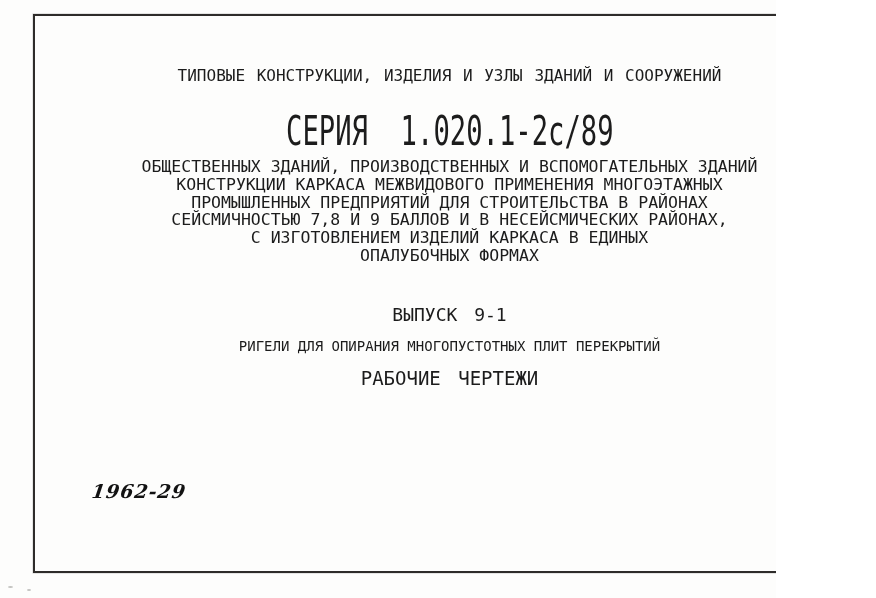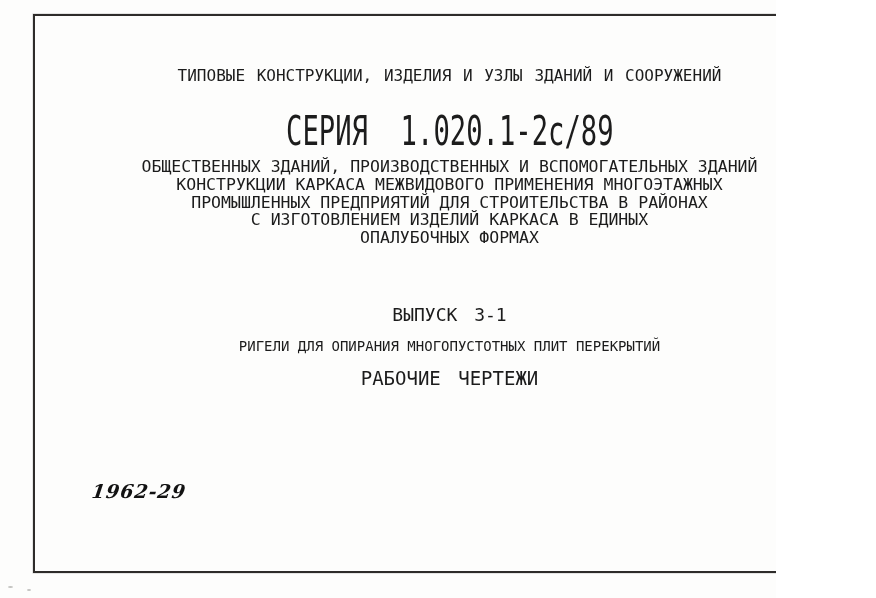--- a/index.html
+++ b/index.html
@@ -126,25 +126,26 @@
     <div class="txt-line header-line">ТИПОВЫЕ КОНСТРУКЦИИ, ИЗДЕЛИЯ И УЗЛЫ ЗДАНИЙ И СООРУЖЕНИЙ</div>
 
     <div class="txt-line series-title">
       <span class="squeeze">СЕРИЯ 1.020.1-2с/89</span>
     </div>
 
     <div class="description">
       <div>ОБЩЕСТВЕННЫХ ЗДАНИЙ, ПРОИЗВОДСТВЕННЫХ И ВСПОМОГАТЕЛЬНЫХ ЗДАНИЙ</div>
       <div>КОНСТРУКЦИИ КАРКАСА МЕЖВИДОВОГО ПРИМЕНЕНИЯ МНОГОЭТАЖНЫХ</div>
       <div>ПРОМЫШЛЕННЫХ ПРЕДПРИЯТИЙ ДЛЯ СТРОИТЕЛЬСТВА В РАЙОНАХ</div>
+      <div>СЕЙСМИЧНОСТЬЮ 7,8 И 9 БАЛЛОВ И В НЕСЕЙСМИЧЕСКИХ РАЙОНАХ,</div>
       <div>С ИЗГОТОВЛЕНИЕМ ИЗДЕЛИЙ КАРКАСА В ЕДИНЫХ</div>
       <div>ОПАЛУБОЧНЫХ ФОРМАХ</div>
     </div>
 
-    <div class="txt-line issue-label">ВЫПУСК 3-1</div>
+    <div class="txt-line issue-label">ВЫПУСК 9-1</div>
 
     <div class="txt-line issue-subject">РИГЕЛИ ДЛЯ ОПИРАНИЯ МНОГОПУСТОТНЫХ ПЛИТ ПЕРЕКРЫТИЙ</div>
 
     <div class="txt-line doc-type">РАБОЧИЕ ЧЕРТЕЖИ</div>
 
   </div>
 
   <div class="handwritten">1962-29</div>
 
   <div class="watermark">gbi22.ru</div>

